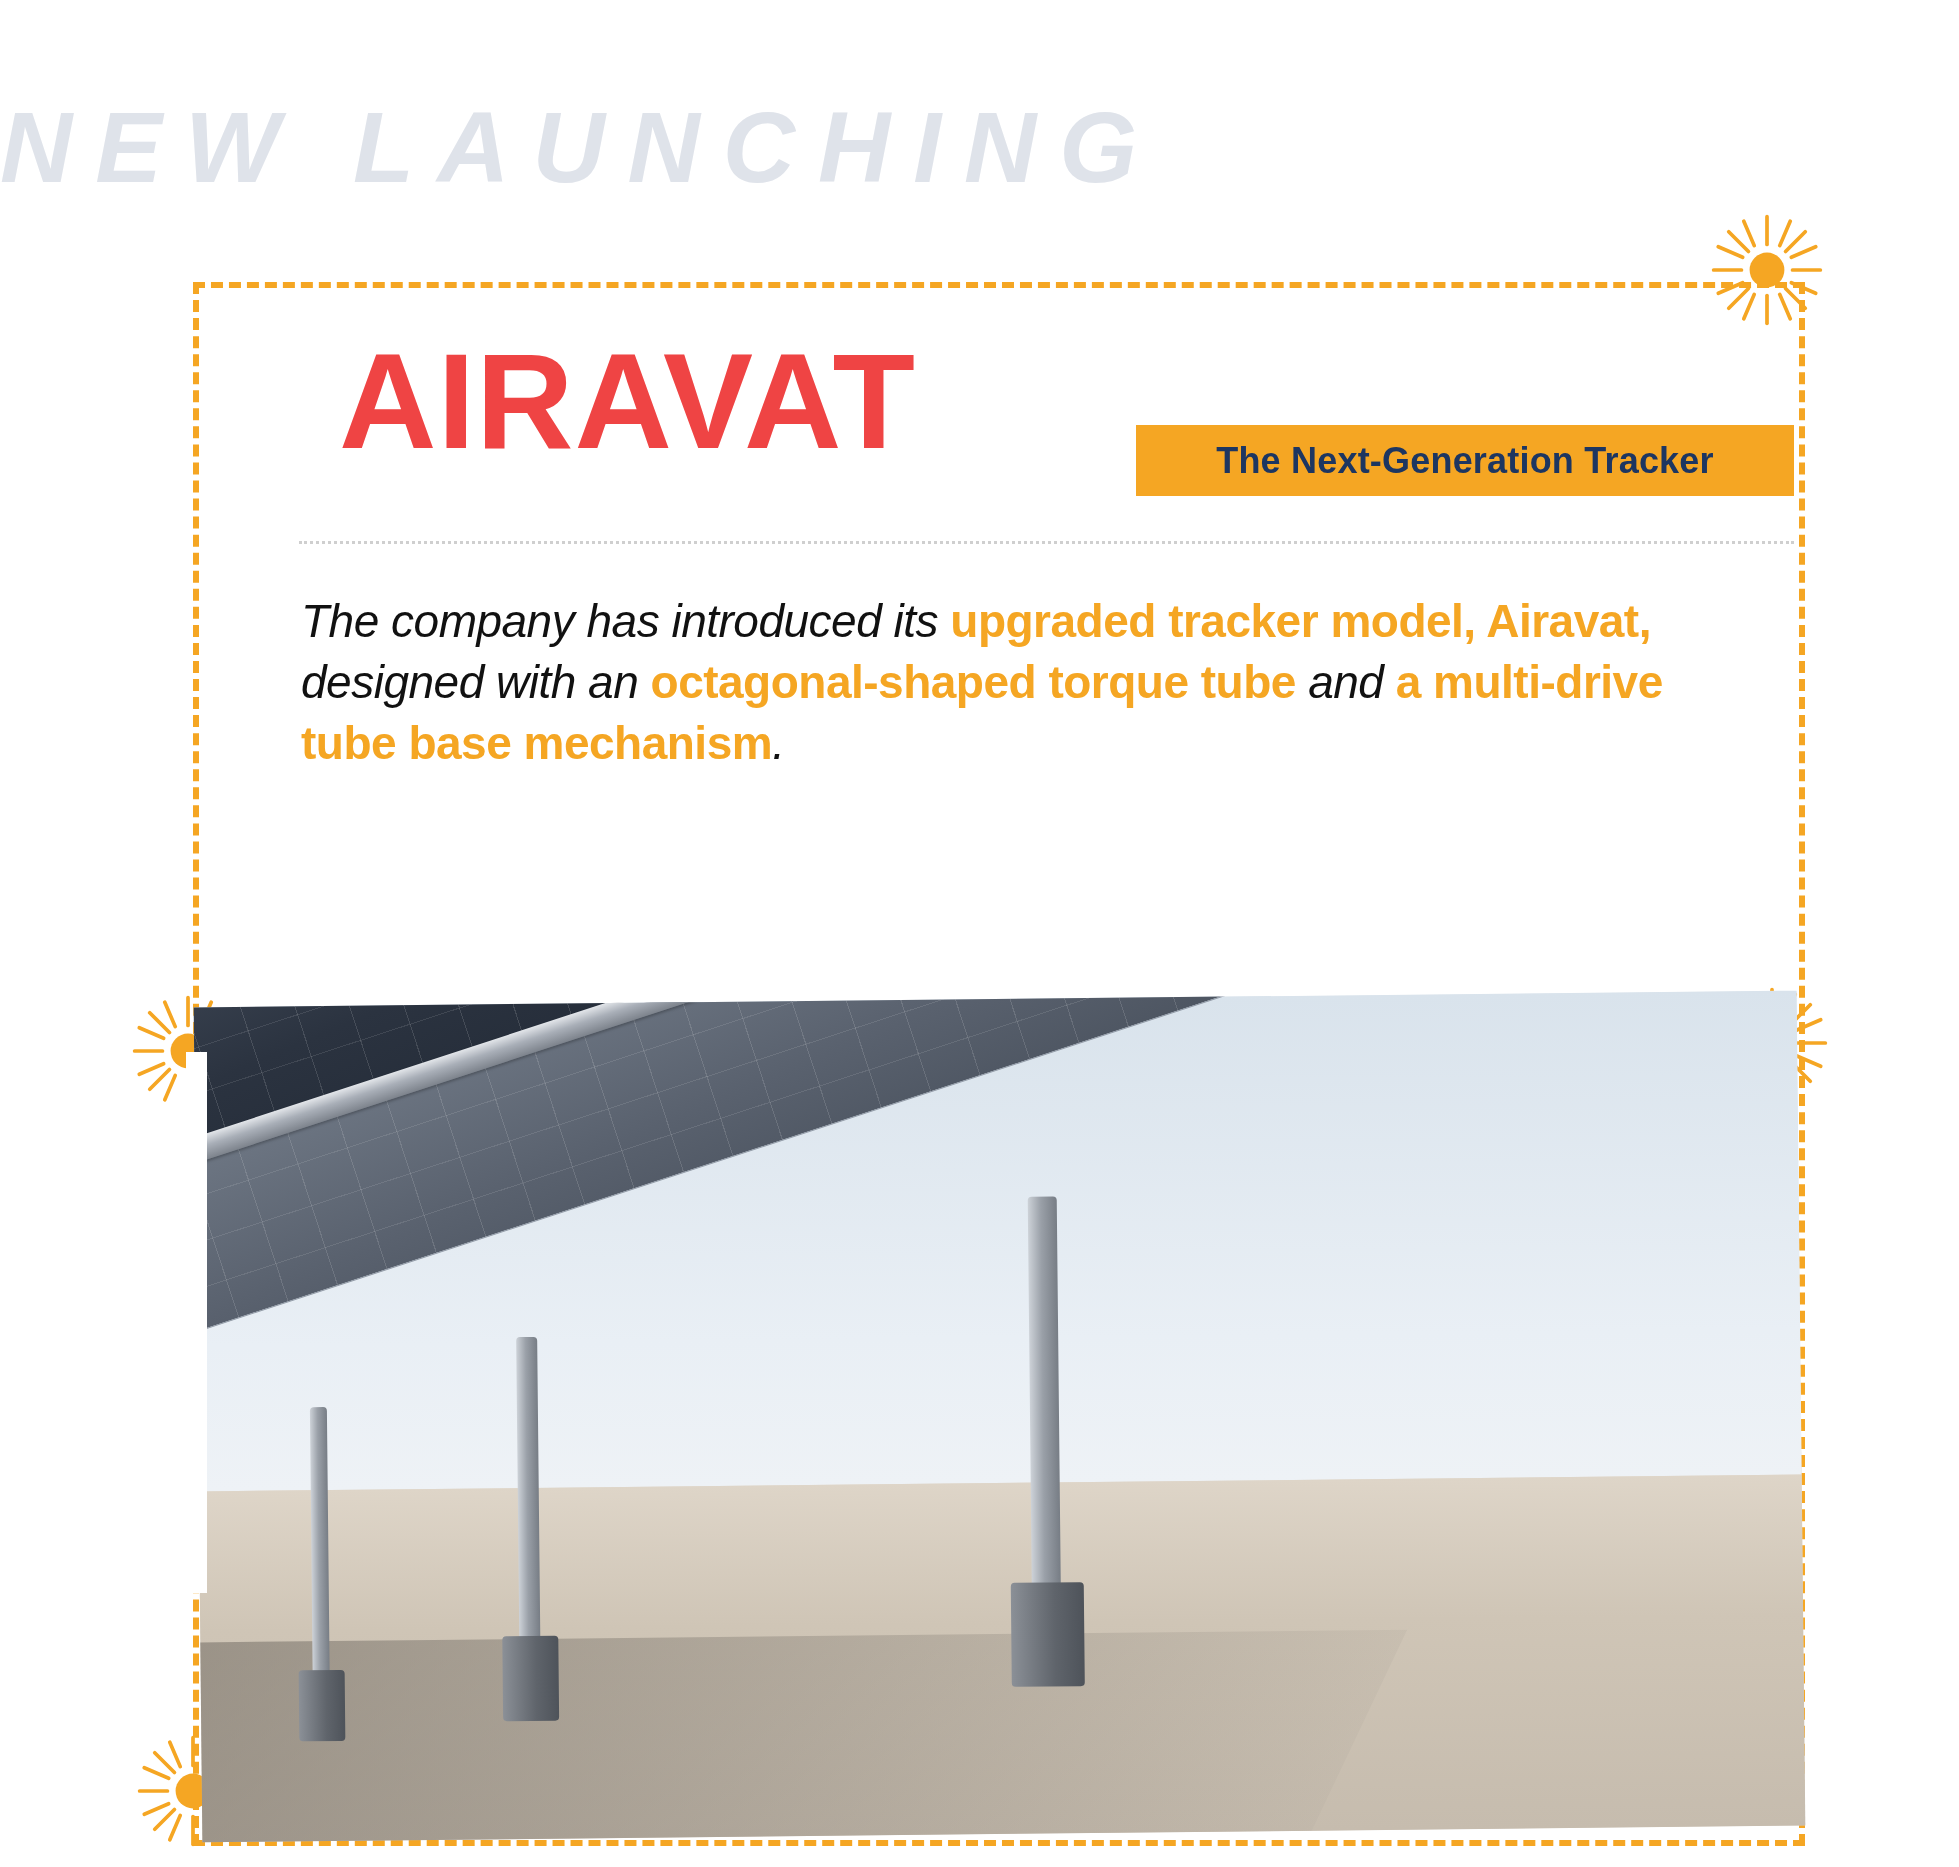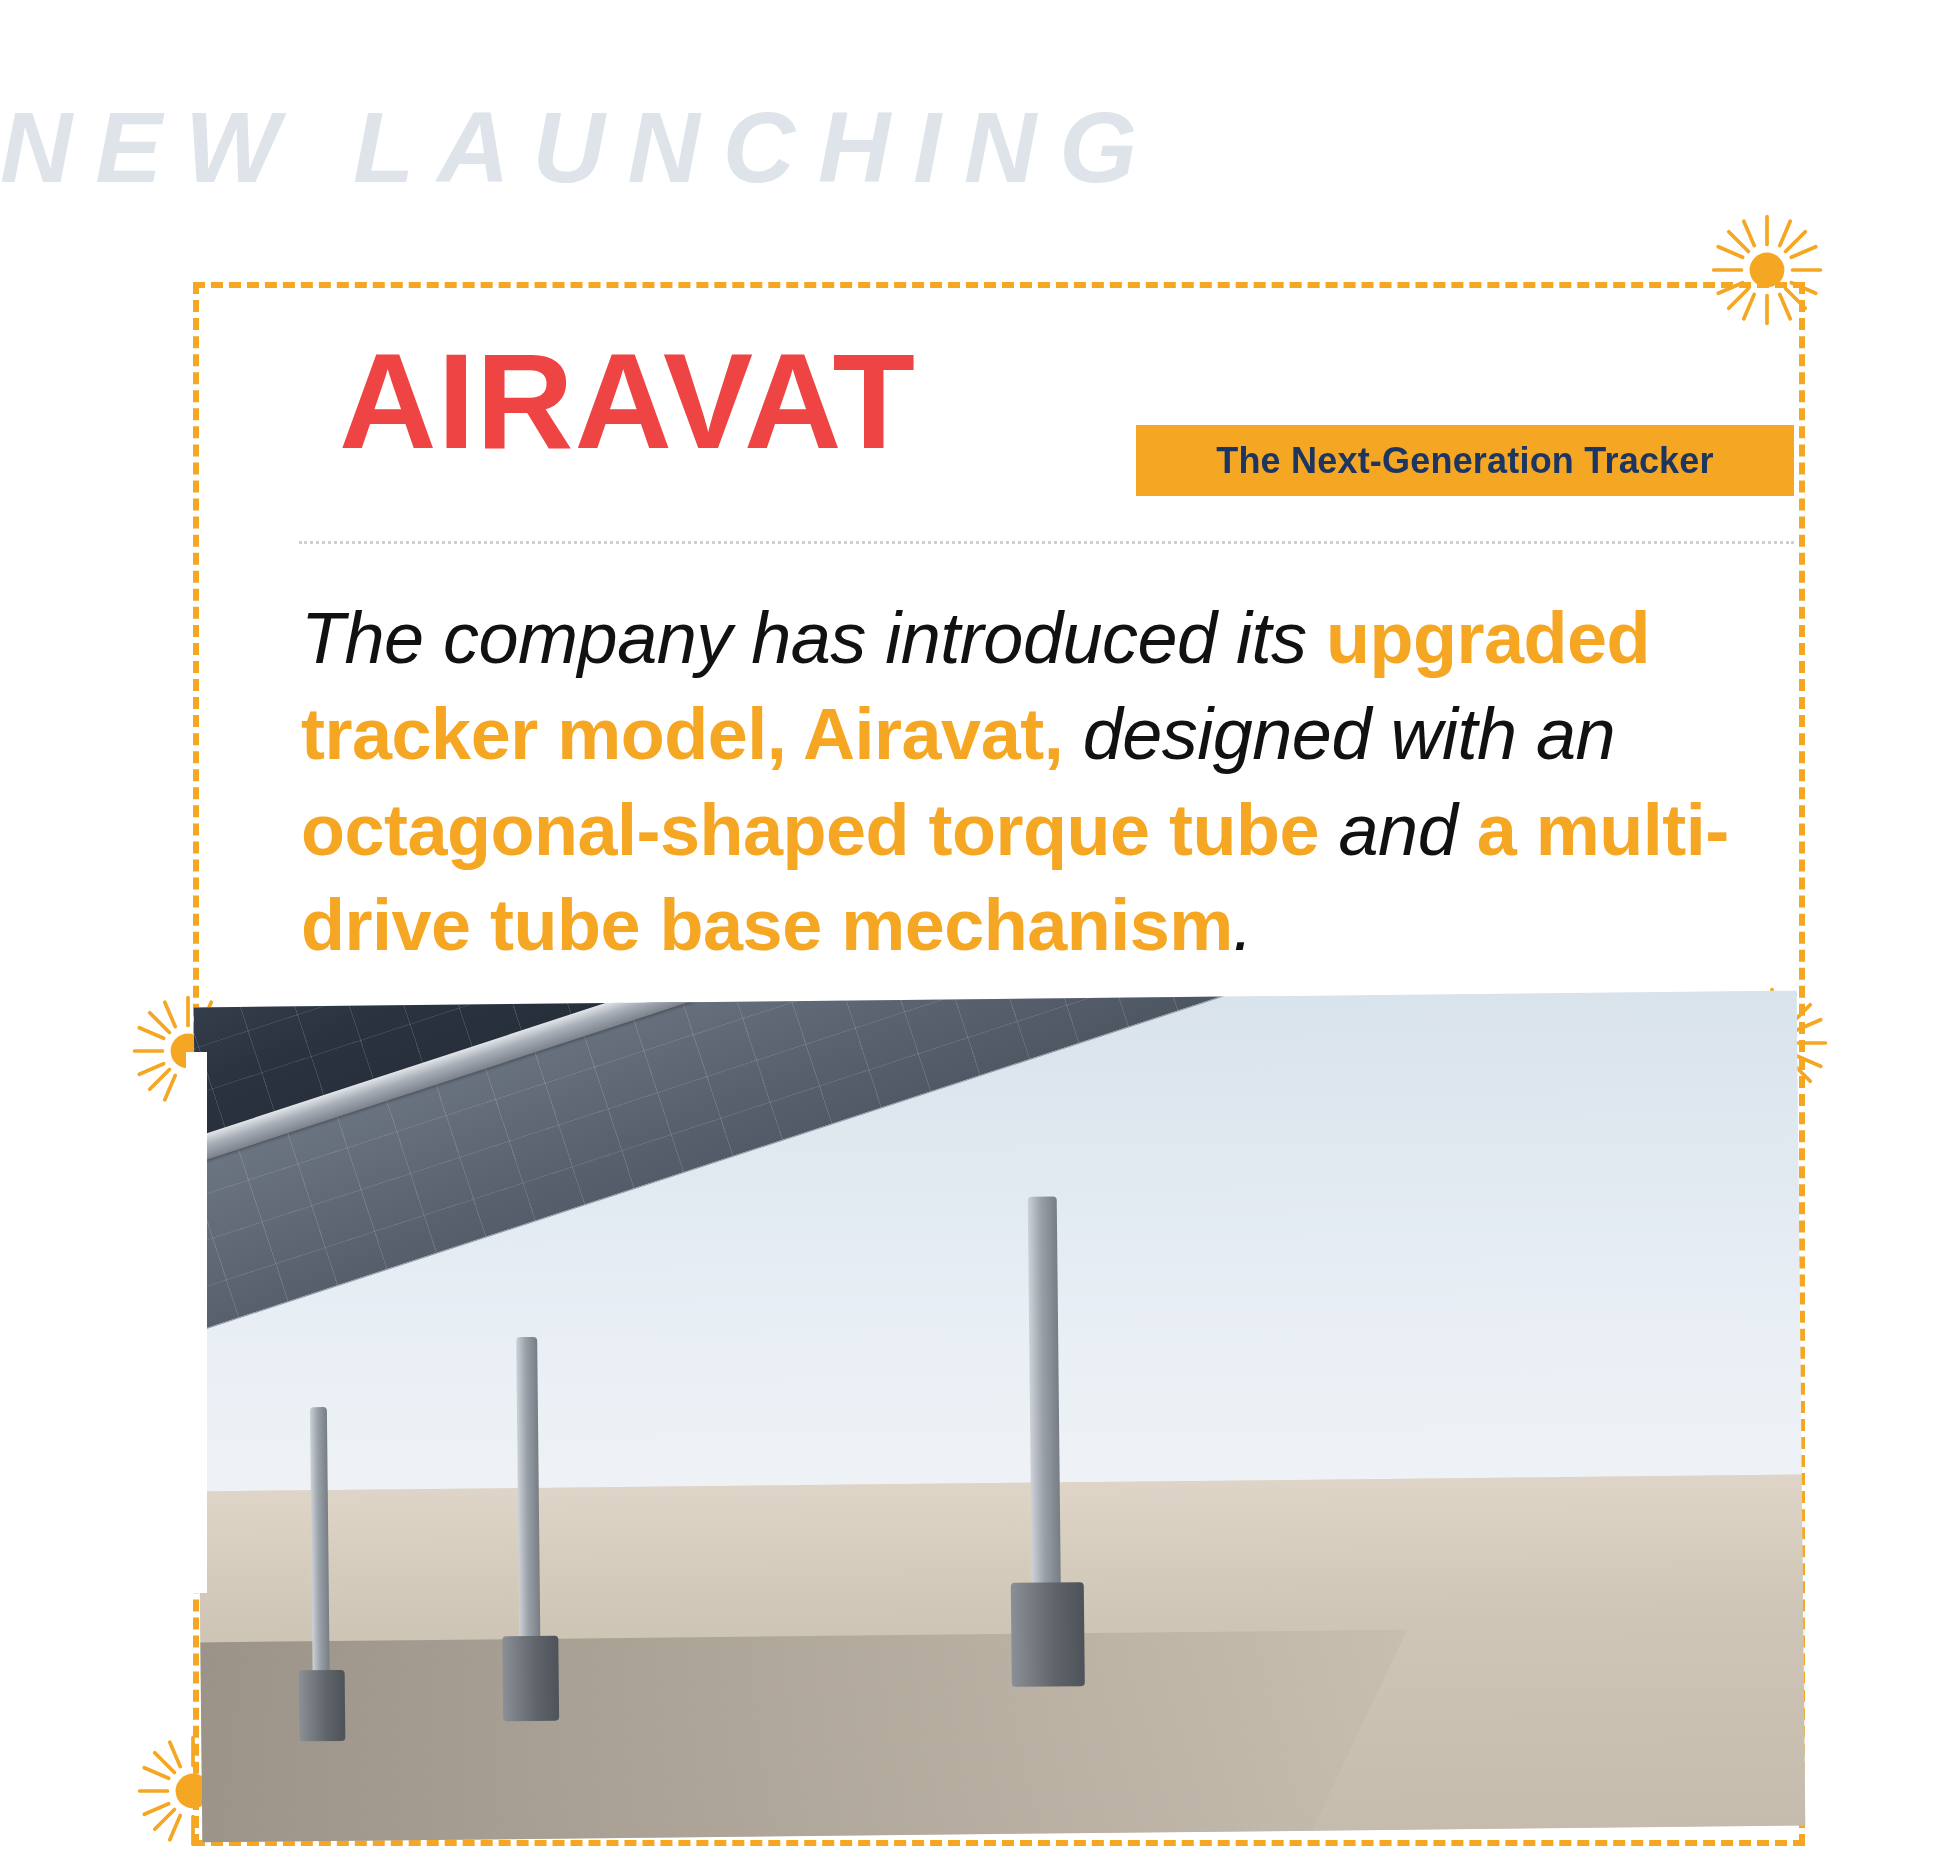--- a/index.html
+++ b/index.html
@@ -102,21 +102,21 @@
   }
 
   
   .body-copy {
     position: absolute;
     left: 301px;
     top: 591px;
     width: 1429px;
     font-family: "Liberation Sans", sans-serif;
     font-style: italic;
-    font-size: 72px;
+    font-size: 46px;
     line-height: 1.33;
     color: #111111;
     letter-spacing: -0.5px;
   }
   .body-copy .hl {
     color: #f5a623;
     font-weight: 700;
     font-style: normal;
   }
   .body-copy .plain {

